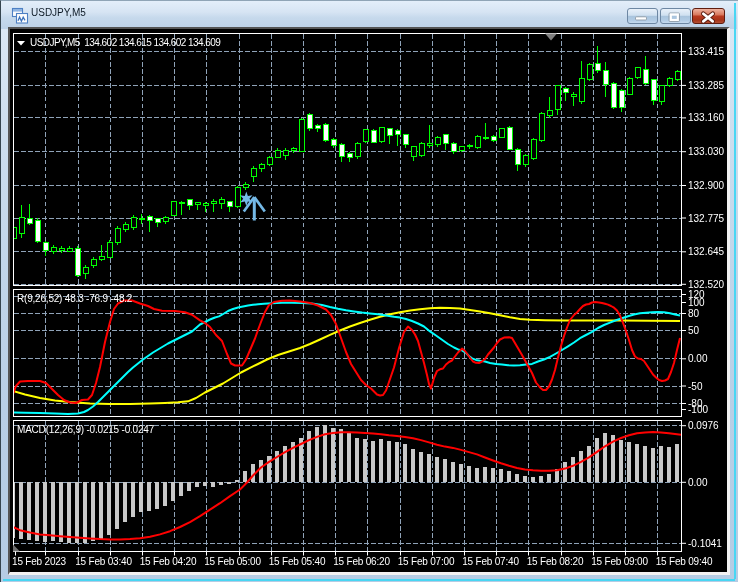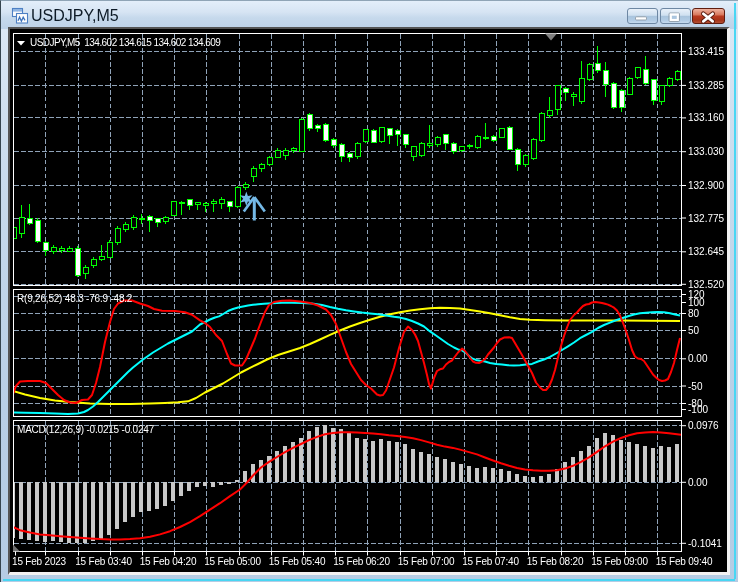--- a/index.html
+++ b/index.html
@@ -6,21 +6,21 @@
   body { width:738px; height:582px; position:relative; overflow:hidden;
          font-family:"Liberation Sans", sans-serif;
          background:linear-gradient(180deg,#dfeaf6 0%,#cfdfef 20%,#c2d6ea 45%,#b9cfe6 70%,#b5cce4 100%); }
   .outer { position:absolute; left:0; top:0; width:736.5px; height:580.5px;
             border-left:1px solid #36454f; border-top:1px solid #8fa4b6;
             border-right:1.5px solid #41535f; border-bottom:1.5px solid #41535f; }
   .cyR { position:absolute; left:733.5px; top:3px; width:2px; height:576px; background:#49d6f3; }
   .cyB { position:absolute; left:3px; top:578.5px; width:732px; height:2px; background:#49d6f3; }
   .tbar { position:absolute; left:1px; top:1px; width:736px; height:28px;
           background:linear-gradient(180deg,#e3eefa 0%,#d6e4f3 40%,#c6d9ec 60%,#bdd2e8 100%); }
-  .title { position:absolute; left:31px; top:7px; font-size:16px; color:#0d1a26; }
+  .title { position:absolute; left:31px; top:7px; font-size:10px; color:#0d1a26; }
   .client { position:absolute; left:8px; top:27px; width:722px; height:548px; background:#000;
              border-left:2px solid #555; border-top:2px solid #555;
              border-right:3px solid #f2f2f2; border-bottom:3px solid #f2f2f2; box-sizing:border-box; }
   .btn { position:absolute; top:8px; height:16px; border-radius:3px; box-sizing:border-box; }
   .bmin,.bmax { border:1px solid #6d87a3;
       background:linear-gradient(180deg,#e9f1fa 0%,#cfe0f0 45%,#a9c4dd 52%,#b2cce5 82%,#c6daee 100%); }
   .bclose { border:1px solid #5f1d10;
       background:linear-gradient(180deg,#efb3a0 0%,#d97b60 40%,#b93a20 52%,#a63418 80%,#b44f32 100%); }
   .bmin { left:626.5px; width:31px; }
   .bmax { left:659.5px; width:31px; }

